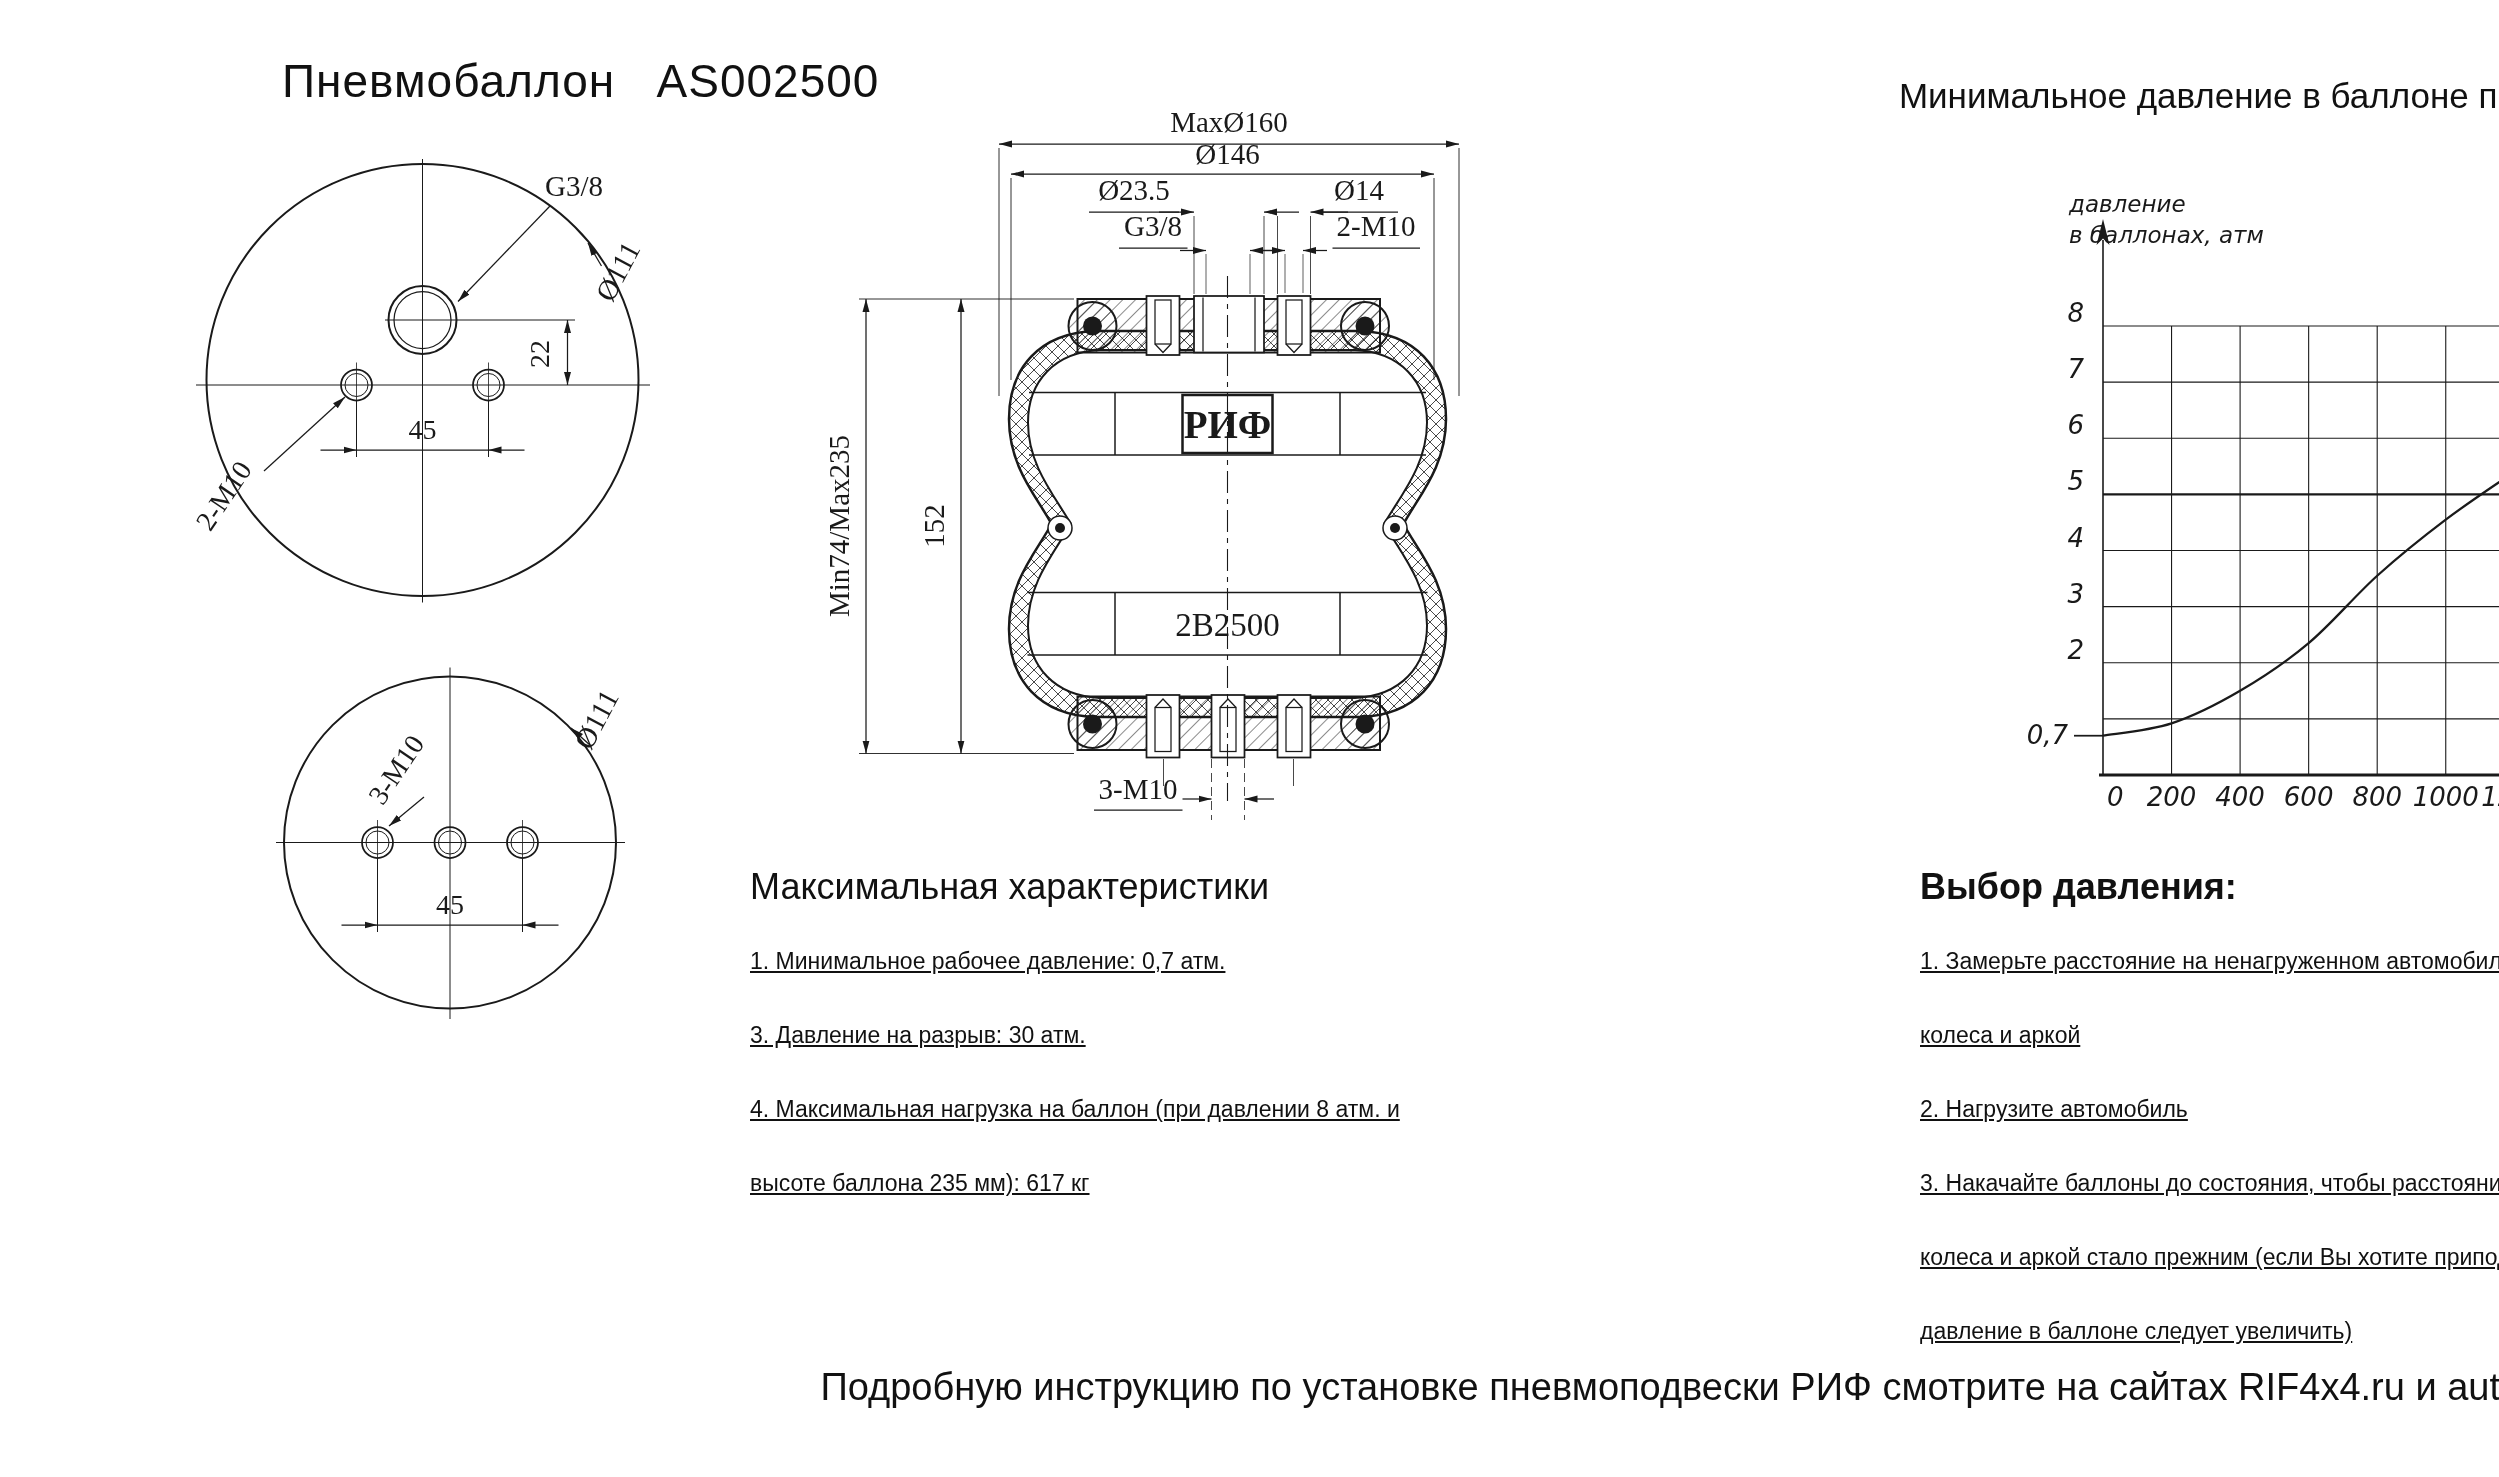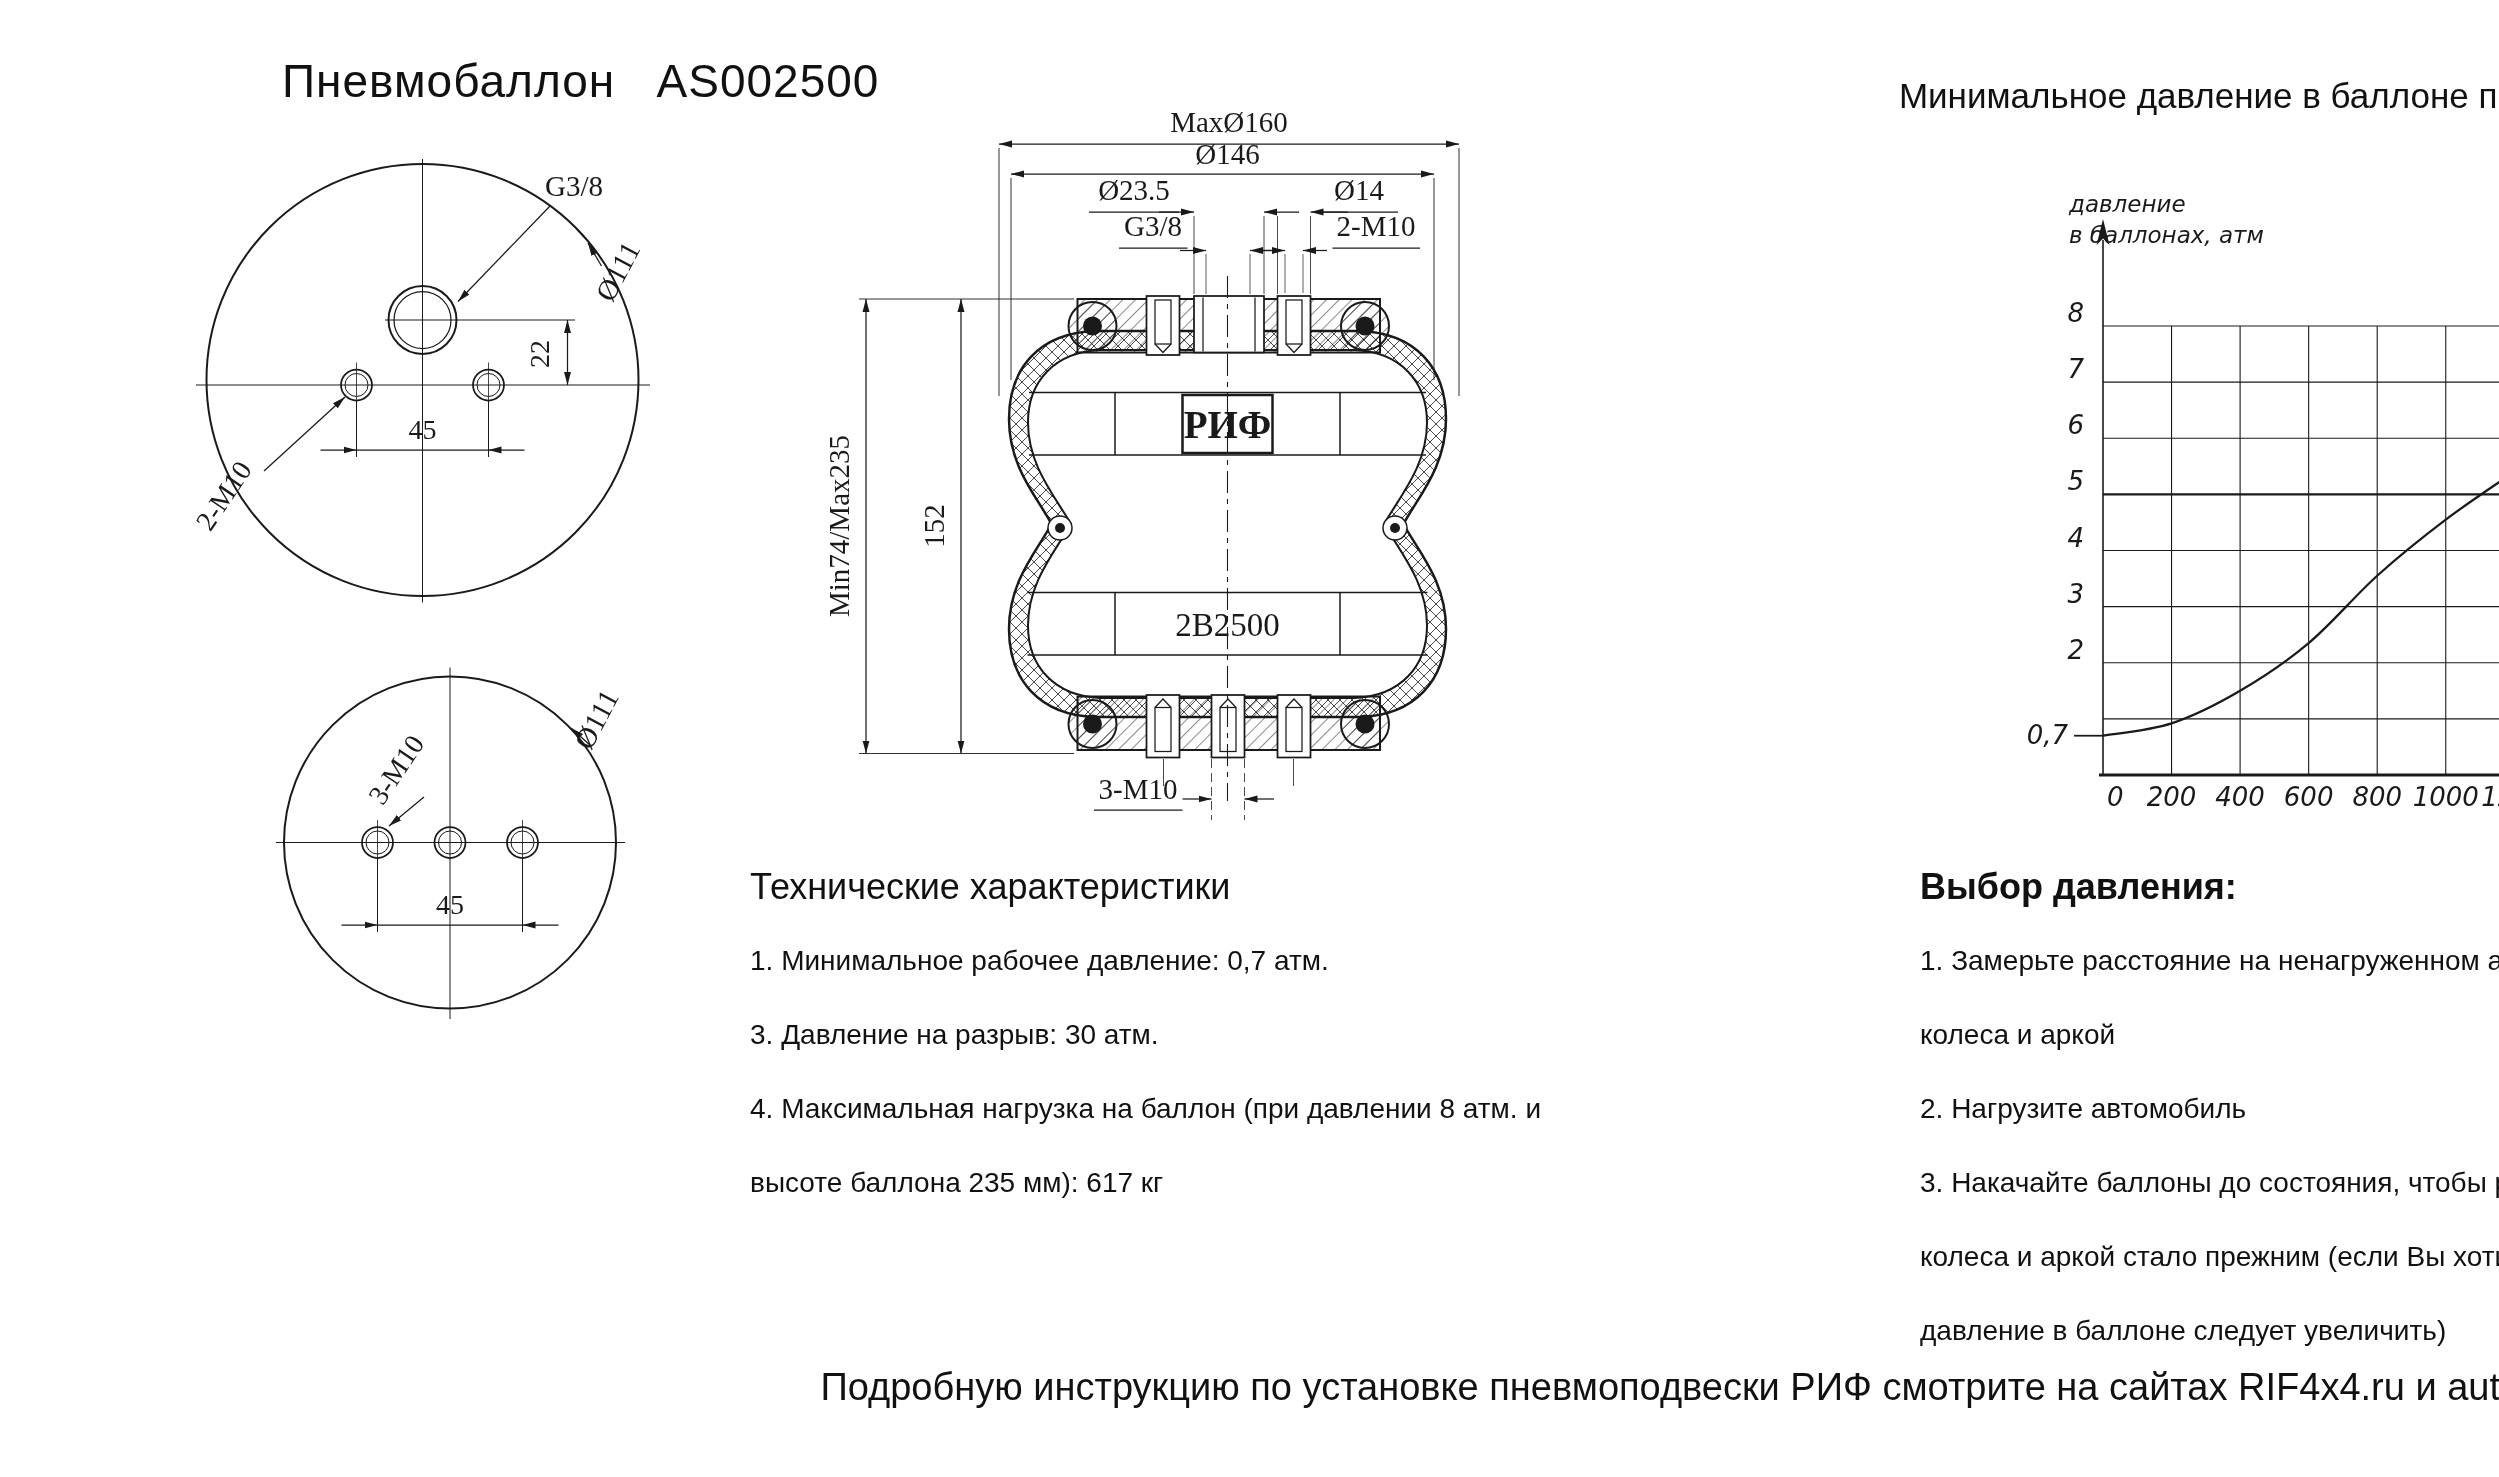--- a/index.html
+++ b/index.html
@@ -3,21 +3,21 @@
 <meta charset="utf-8">
 <style>
   html,body{margin:0;padding:0;background:#ffffff;}
   body{width:3258px;height:1478px;position:relative;font-family:"Liberation Sans",sans-serif;color:#1a1a1a;overflow:hidden;}
   .abs{position:absolute;}
   .page-title{font-size:46px;letter-spacing:1px;white-space:pre;color:#111;}
   .chart-title{font-size:35px;line-height:43px;text-align:center;color:#111;}
   .txt-block{color:#111;}
   .txt-heading{font-size:36px;line-height:74px;white-space:nowrap;}
   .txt-heading.bold{font-weight:bold;}
-  .txt-line{font-size:28px;line-height:74px;white-space:nowrap;}
+  .txt-line{font-size:23px;line-height:74px;white-space:nowrap;text-decoration:underline;}
   .footer-note{font-size:38px;line-height:48px;text-align:center;white-space:nowrap;color:#111;}
   svg{position:absolute;overflow:visible;}
   svg text{fill:#1a1a1a;}
   .cad{font-family:"Liberation Serif",serif;font-size:58px;}
   .cad-sm{font-family:"Liberation Serif",serif;font-size:56px;}
   .brand-txt{font-family:"Liberation Serif",serif;font-size:78px;font-weight:bold;}
   .model-txt{font-family:"Liberation Serif",serif;font-size:66px;}
   .gost{font-family:"DejaVu Sans",sans-serif;font-style:italic;}
   .gost.num{font-size:52px;}
   .gost.cap{font-size:46px;}
@@ -293,21 +293,21 @@
     <text x="1539.9" y="1232" text-anchor="middle" class="gost num">1800</text>
     <text x="1677" y="1232" text-anchor="middle" class="gost num">2000</text>
     <text x="238" y="44" class="gost cap">давление</text>
     <text x="238" y="106" class="gost cap">в баллонах, атм</text>
     <text x="2052" y="1092" class="gost cap">нагрузка на заднюю</text>
     <text x="2052" y="1162" class="gost cap">ось а/м, кг</text>
     <path d="M306.0,1091.4C328.9,1087.3 397.4,1081.7 443.1,1066.7C488.8,1051.8 534.5,1028.4 580.2,1001.6C625.9,974.9 671.6,944.6 717.3,906.2C763.0,867.9 808.7,812.7 854.4,771.5C900.1,730.4 945.8,693.9 991.5,659.3C1037.2,624.7 1082.9,594.7 1128.6,563.8C1174.3,533.0 1220.0,504.0 1265.7,474.0C1311.4,444.1 1357.1,413.2 1402.8,384.3C1448.5,355.3 1511.9,318.8 1539.9,300.1C1567.9,281.4 1565.6,276.7 1570.7,272.0" fill="none" stroke="#1a1a1a" stroke-width="4.5"></path>
   </svg>
 
 <div class="abs txt-block" style="left:750px;top:850px;">
-  <div class="txt-heading">Технические характеристики</div>
+  <div class="txt-heading">Максимальная характеристики</div>
   <div>
       <div class="txt-line">1. Минимальное рабочее давление: 0,7 атм.</div>
       <div class="txt-line">3. Давление на разрыв: 30 атм.</div>
       <div class="txt-line">4. Максимальная нагрузка на баллон (при давлении 8 атм. и</div>
       <div class="txt-line">высоте баллона 235 мм): 617 кг</div>
     </div>
 </div>
 
 <div class="abs txt-block" style="left:1920px;top:850px;">
   <div class="txt-heading bold">Выбор давления:</div>

